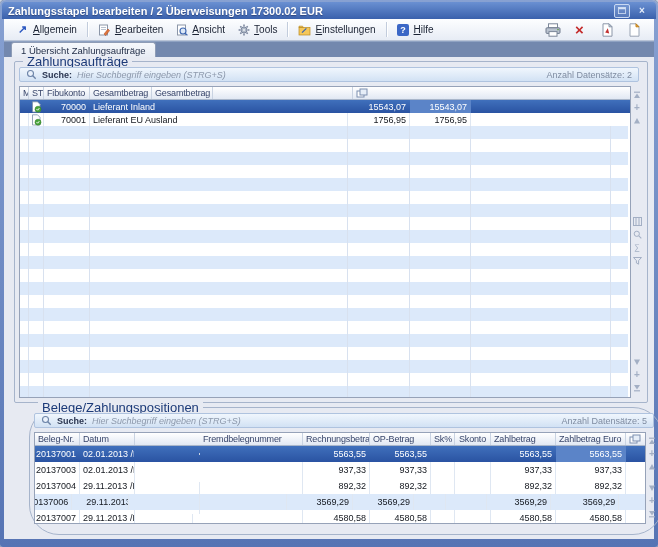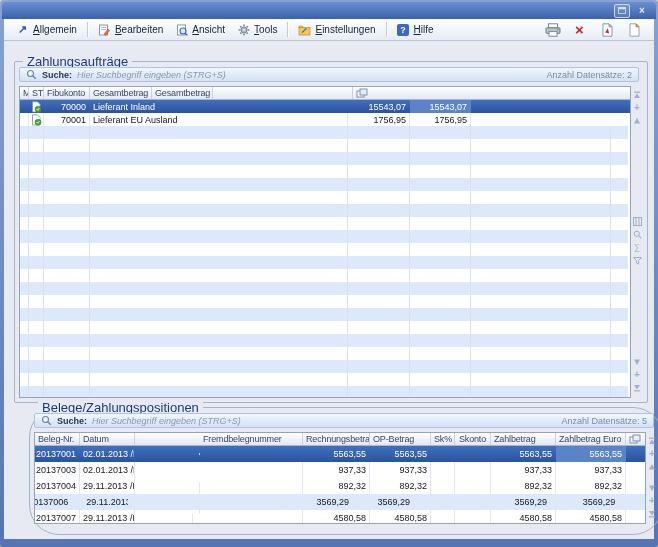--- a/index.html
+++ b/index.html
@@ -96,20 +96,21 @@
   .spacer{flex:1;}
   .ngap{height:3px;}
   .navstrip .grp{display:flex;flex-direction:column;align-items:center;gap:2px;}
 </style>
 </head>
 <body>
 
 <div class="window">
 
   <div class="titlebar">
+    <span class="title">Zahlungsstapel bearbeiten / 2 Überweisungen 17300.02 EUR</span>
     <div class="win-controls">
       <span class="winbtn restore">
         <svg width="8" height="7" viewBox="0 0 10 9">
             <rect x="0.5" y="0.5" width="9" height="8" fill="none" stroke="#D7E3F6"></rect>
             <rect x="0.5" y="0.5" width="9" height="2.4" fill="#D7E3F6"></rect>
           </svg>
       </span>
       <span class="winbtn close">
         <span>×</span>
       </span>
@@ -207,20 +208,25 @@
         </span>
         <span class="tbtn">
           <svg width="14" height="14" viewBox="0 0 14 14">
               <path d="M3 0.8h6l3 3v9.4H3z" fill="#fff" stroke="#98A3B3"></path>
               <path d="M9 0.8l3 3H9z" fill="#F0B040" stroke="#C07F18"></path>
             </svg>
         </span>
       </div>
     </div>
 
+    <div class="tabstrip">
+      <div class="tab">
+        <span>1 Übersicht Zahlungsaufträge</span>
+      </div>
+    </div>
 
     <div class="page">
 
       <div class="group" id="g1">
         <span class="legend">Zahlungsaufträge</span>
 
         <div class="searchbar">
           <svg width="11" height="11" viewBox="0 0 11 11">
               <circle cx="4.5" cy="4.5" r="3" fill="#EAF1FB" stroke="#6C84A8" stroke-width="1.1"></circle>
               <line x1="6.8" y1="6.8" x2="9.7" y2="9.7" stroke="#6C84A8" stroke-width="1.3"></line>

